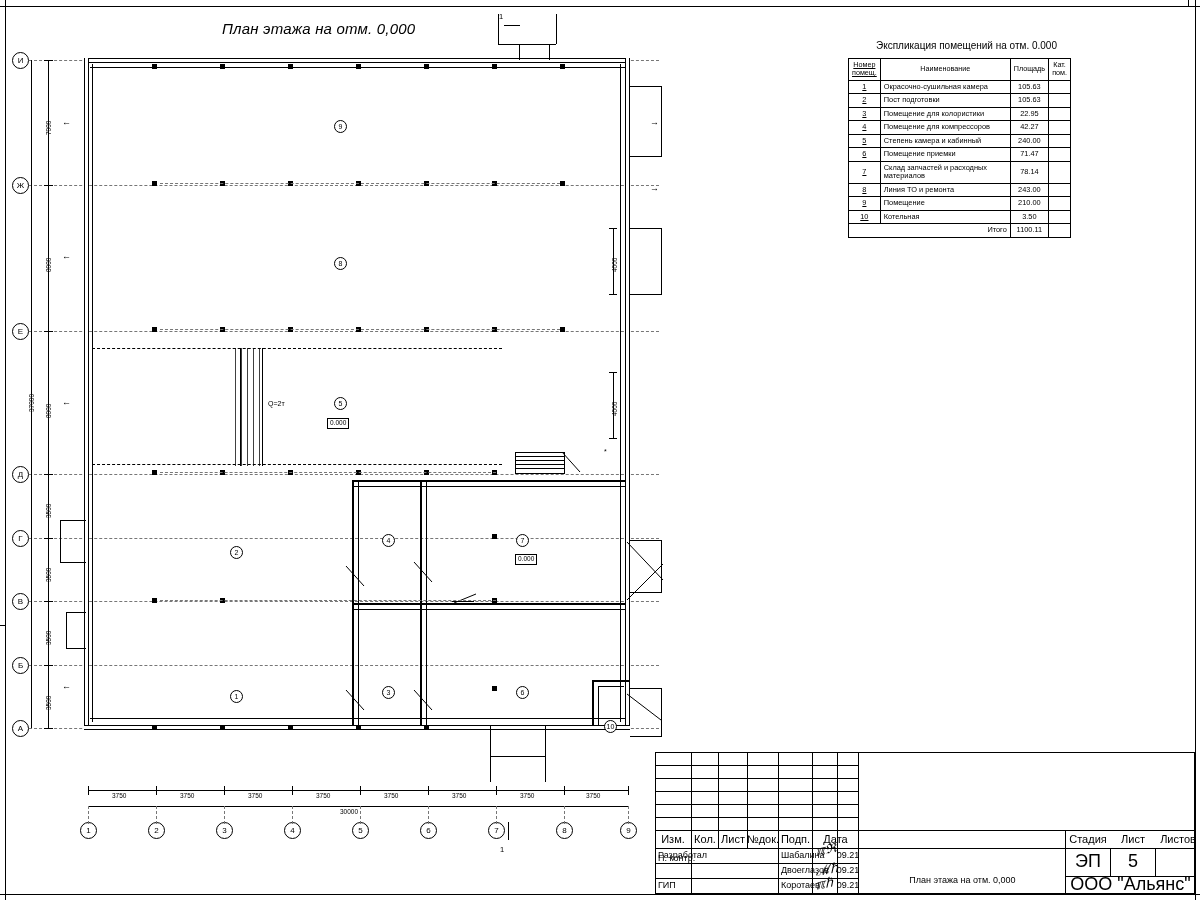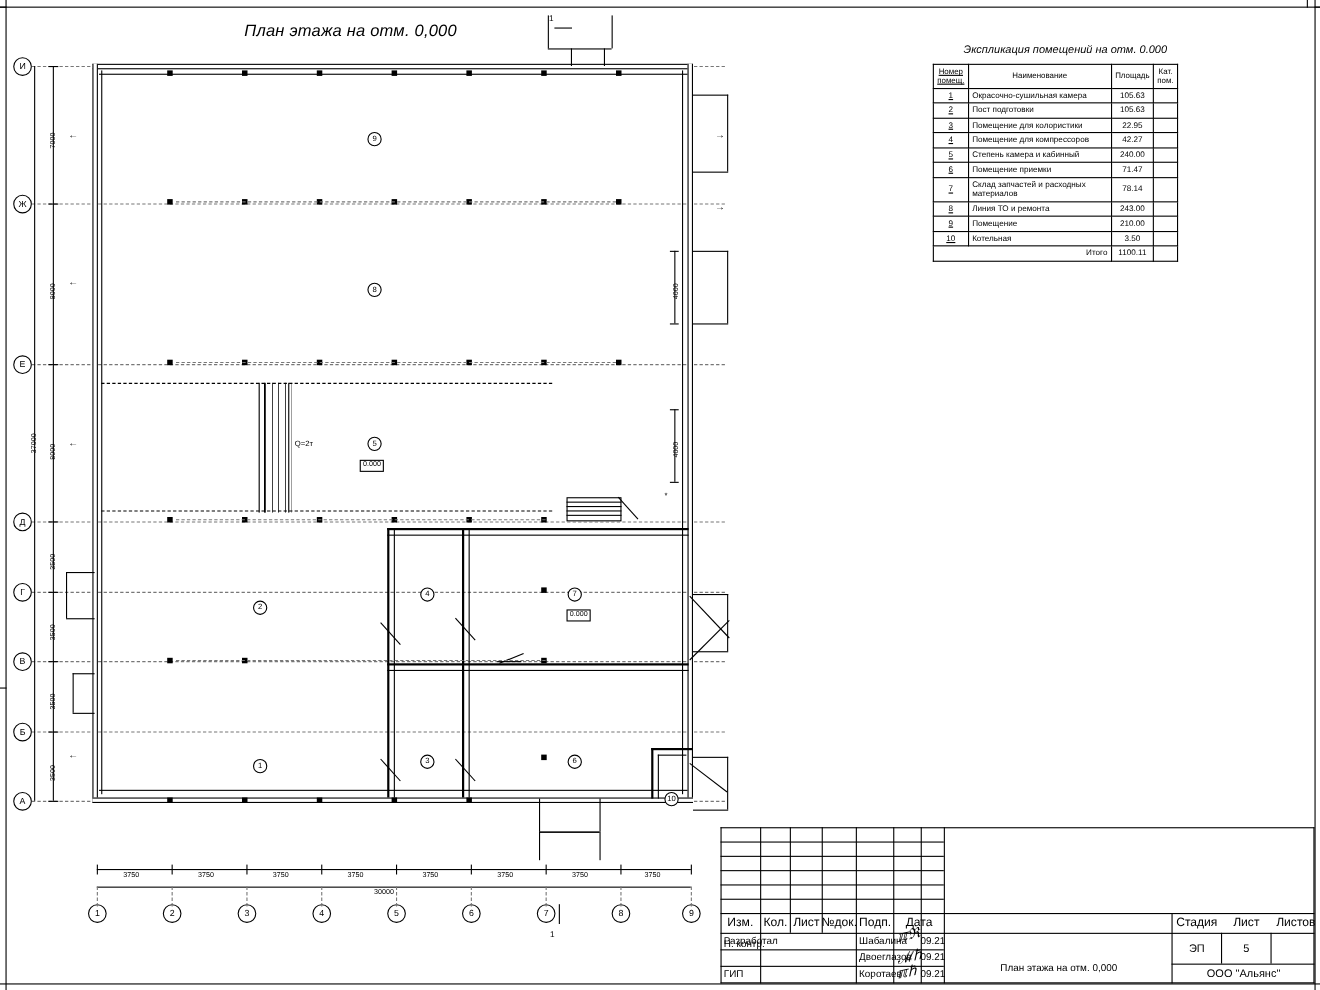--- a/index.html
+++ b/index.html
@@ -21,21 +21,21 @@
   .frame-bottom { position:absolute; left:0; top:894px; width:1200px; height:1px; background:#000; }
   .frame-tick   { position:absolute; background:#000; }
 
   
   .plan-title {
     position:absolute; left:222px; top:20px;
     font-style:italic; font-size:15px; letter-spacing:.2px;
   }
   .expl-title {
     position:absolute; left:876px; top:40px;
-    font-style:italic; font-size:10px;
+    font-size:10px;
   }
 
   
   .expl-table {
     position:absolute; left:848px; top:58px;
     border-collapse:collapse;
     font-size:7.4px;
     background:#fff;
   }
   .expl-table td, .expl-table th {
@@ -106,21 +106,21 @@
   .stair-step { position:absolute; height:1px; background:#000; }
 
   
   .stamp { position:absolute; left:655px; top:752px; width:540px; height:142px; }
   .stamp-line { position:absolute; background:#000; }
   .stamp-cell {
     position:absolute; font-size:9px; line-height:1.1;
     display:flex; align-items:center;
   }
   .stamp-cell.center { justify-content:center; }
-  .st-big { font-size:10px; }
+  .st-big { font-size:18px; }
   .st-mid { font-size:11px; }
   .sig { position:absolute; font-family:"Liberation Serif", serif; font-style:italic;
          font-size:13px; color:#000; transform:rotate(-12deg); }
 </style>
 </head>
 <body>
 
 <div class="sheet">
 
   <div class="frame-left"></div>

